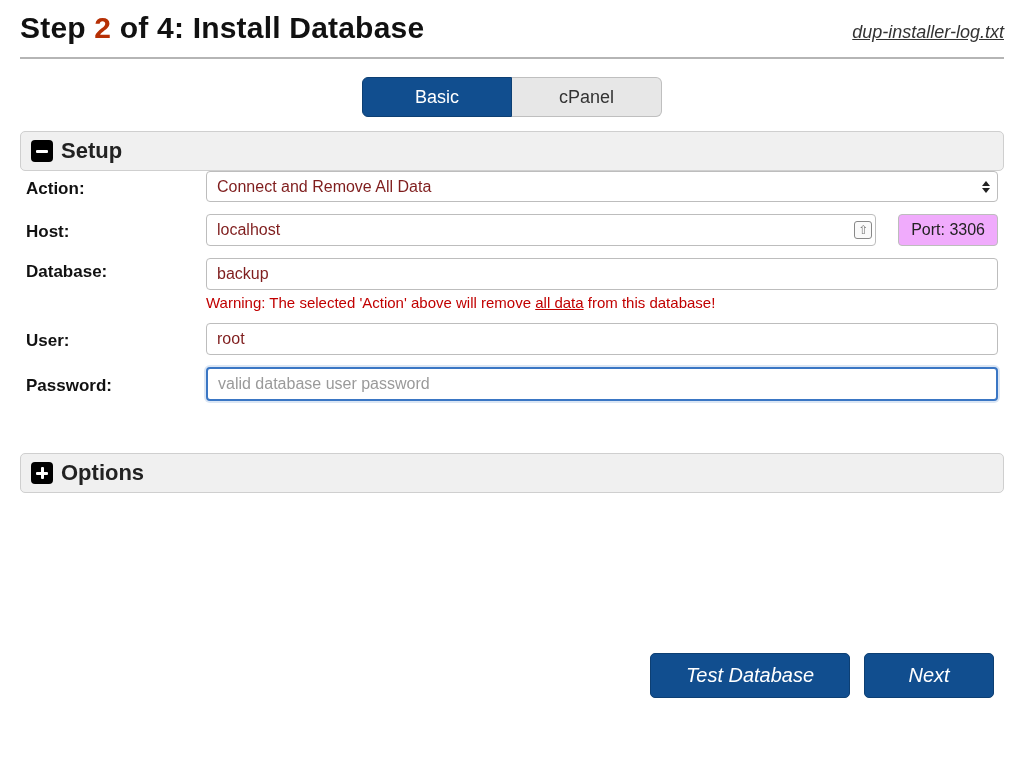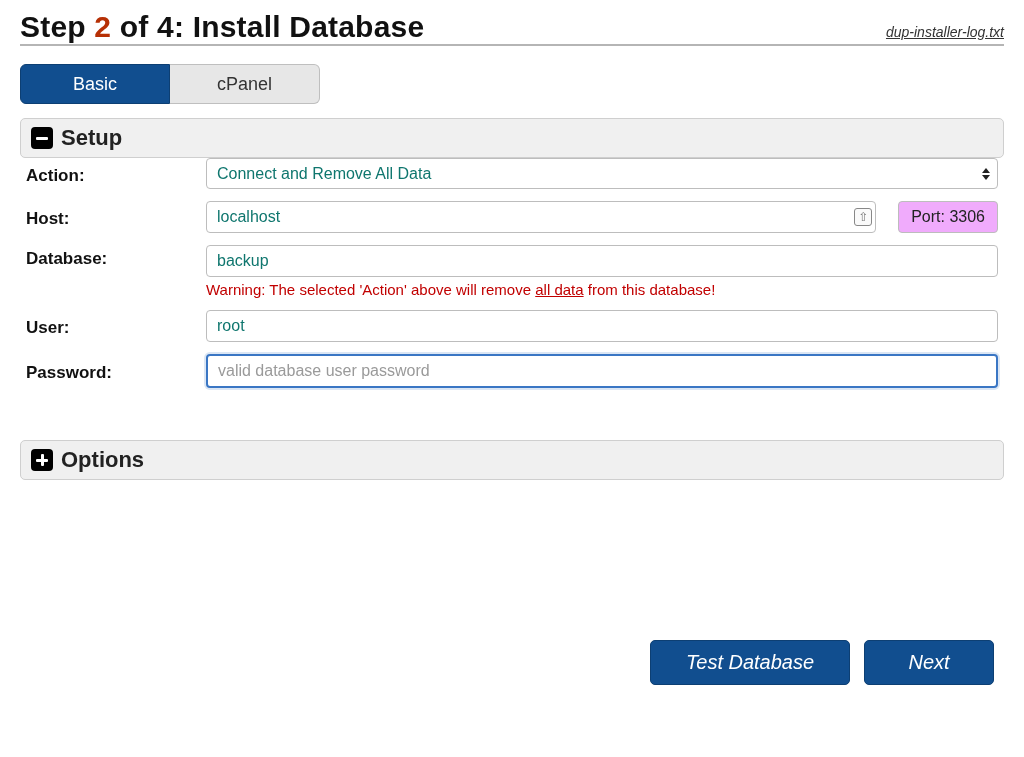--- a/index.html
+++ b/index.html
@@ -13,42 +13,42 @@
   .page {
     width: 1024px;
     padding: 10px 20px 30px 20px;
   }
   
   .header-row {
     display: flex;
     align-items: baseline;
     justify-content: space-between;
     border-bottom: 2px solid #b5b5b5;
-    padding-bottom: 0;
+    padding-bottom: 12px;
     margin-bottom: 18px;
   }
   .step-title {
     font-size: 30px;
     font-weight: 700;
     color: #111;
     margin: 0;
     letter-spacing: 0.2px;
   }
   .step-title .num { color: #b63005; }
   .log-link {
     font-style: italic;
     text-decoration: underline;
     color: #333;
-    font-size: 14px;
+    font-size: 18px;
     margin-top: 12px;
   }
   
   .tab-row {
     display: flex;
-    justify-content: flex-start;
+    justify-content: center;
     margin-bottom: 14px;
   }
   .tab-group {
     display: flex;
     height: 40px;
   }
   .tab-group .tab {
     width: 150px;
     display: flex;
     align-items: center;
@@ -138,21 +138,21 @@
     width: 100%;
   }
   select.form-control,
   input.form-control {
     width: 100%;
     padding: 6px 10px;
     font-size: 16px;
     border: 1px solid #bdbdbd;
     border-radius: 4px;
     background: #fff;
-    color: #0f766e;
+    color: #7f1d1d;
     font-family: inherit;
   }
   select.form-control {
     appearance: none;
     -webkit-appearance: none;
     padding-right: 26px;
   }
   .select-caret {
     position: absolute;
     right: 8px;

